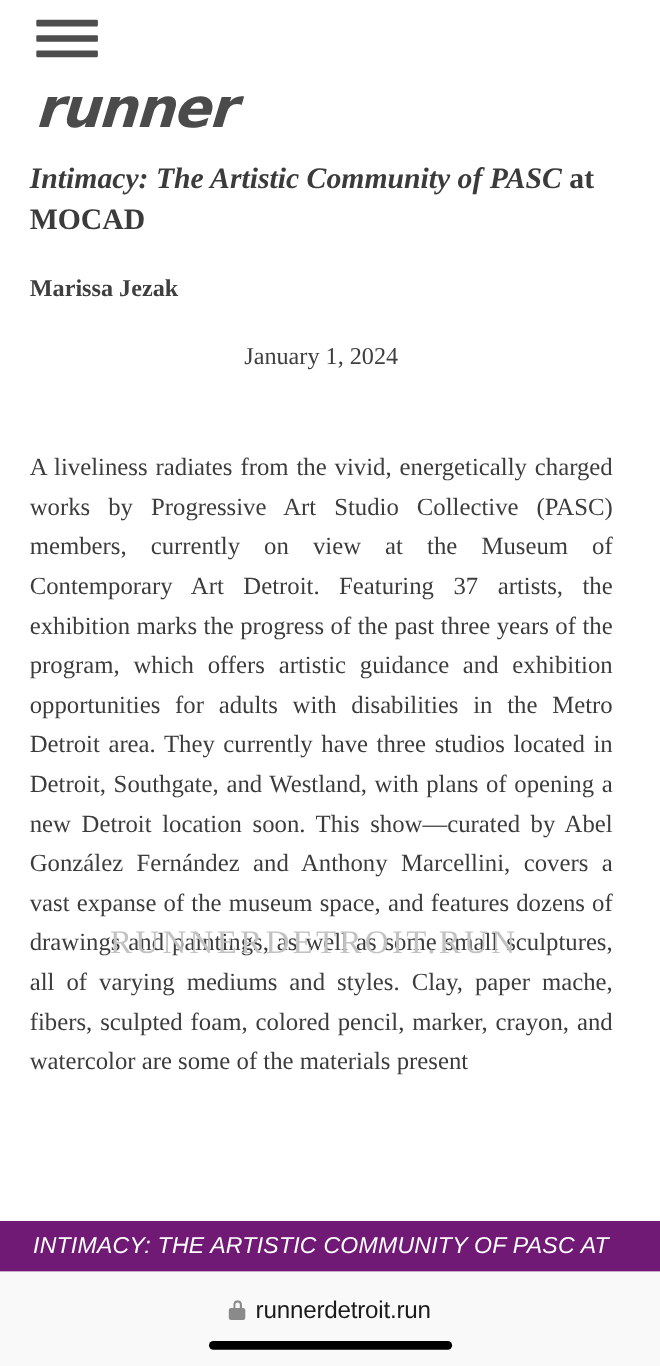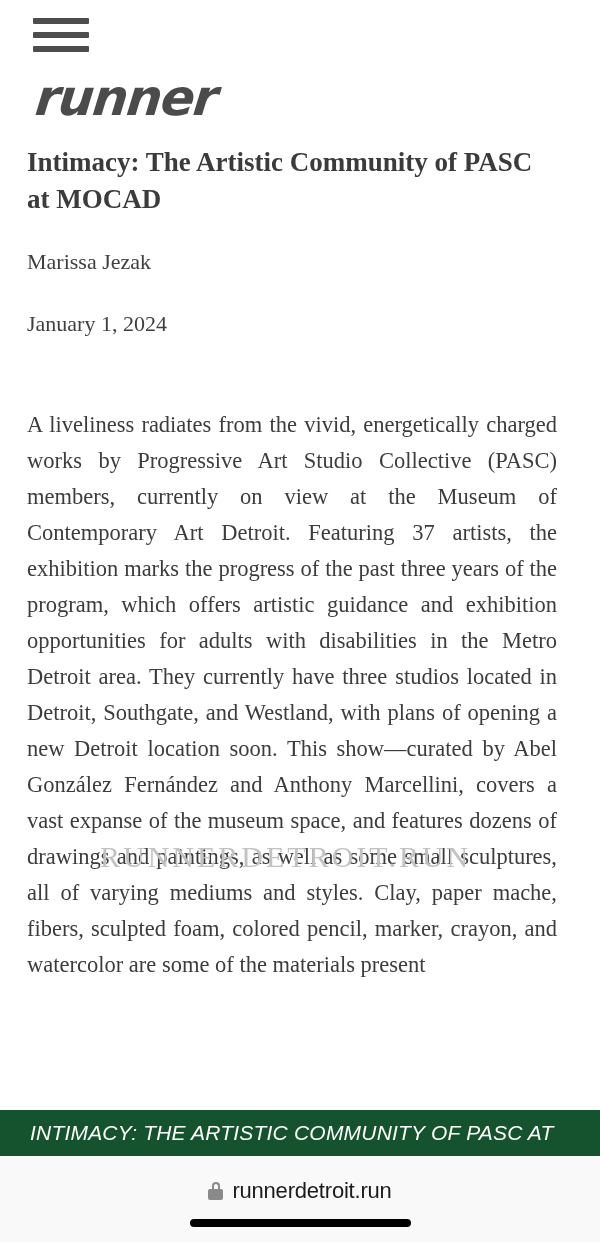--- a/index.html
+++ b/index.html
@@ -78,39 +78,41 @@
 
   .headline {
     font-family: "Liberation Serif", "DejaVu Serif", serif;
     font-size: 27px;
     line-height: 37px;
     font-weight: 700;
     color: #3b3b3b;
     letter-spacing: 0px;
   }
   .headline .em {
+    font-style: italic;
   }
   .headline .plain {
     font-style: normal;
   }
 
   .byline {
     margin-top: 31px;
     font-size: 22px;
     line-height: 26px;
     color: #3f3f3f;
-    font-weight: 400;
+    font-weight: 700;
   }
 
   .pubdate {
     margin-top: 36px;
     font-size: 22px;
     line-height: 26px;
     color: #3f3f3f;
     font-weight: 400;
+    text-align: center;
   }
 
   
   .body-copy {
     position: absolute;
     left: 27px;
     top: 407px;
     width: 530px;
     font-size: 22.5px;
     line-height: 36px;
@@ -134,21 +136,21 @@
     pointer-events: none;
   }
 
   
   .title-banner {
     position: absolute;
     left: 0;
     top: 1110px;
     width: 600px;
     height: 46px;
-    background: #14532d;
+    background: #701a75;
     display: flex;
     align-items: center;
     overflow: hidden;
   }
   .title-banner-text {
     font-family: "Liberation Sans", "DejaVu Sans", sans-serif;
     font-style: italic;
     font-size: 21px;
     line-height: 24px;
     color: #ffffff;

